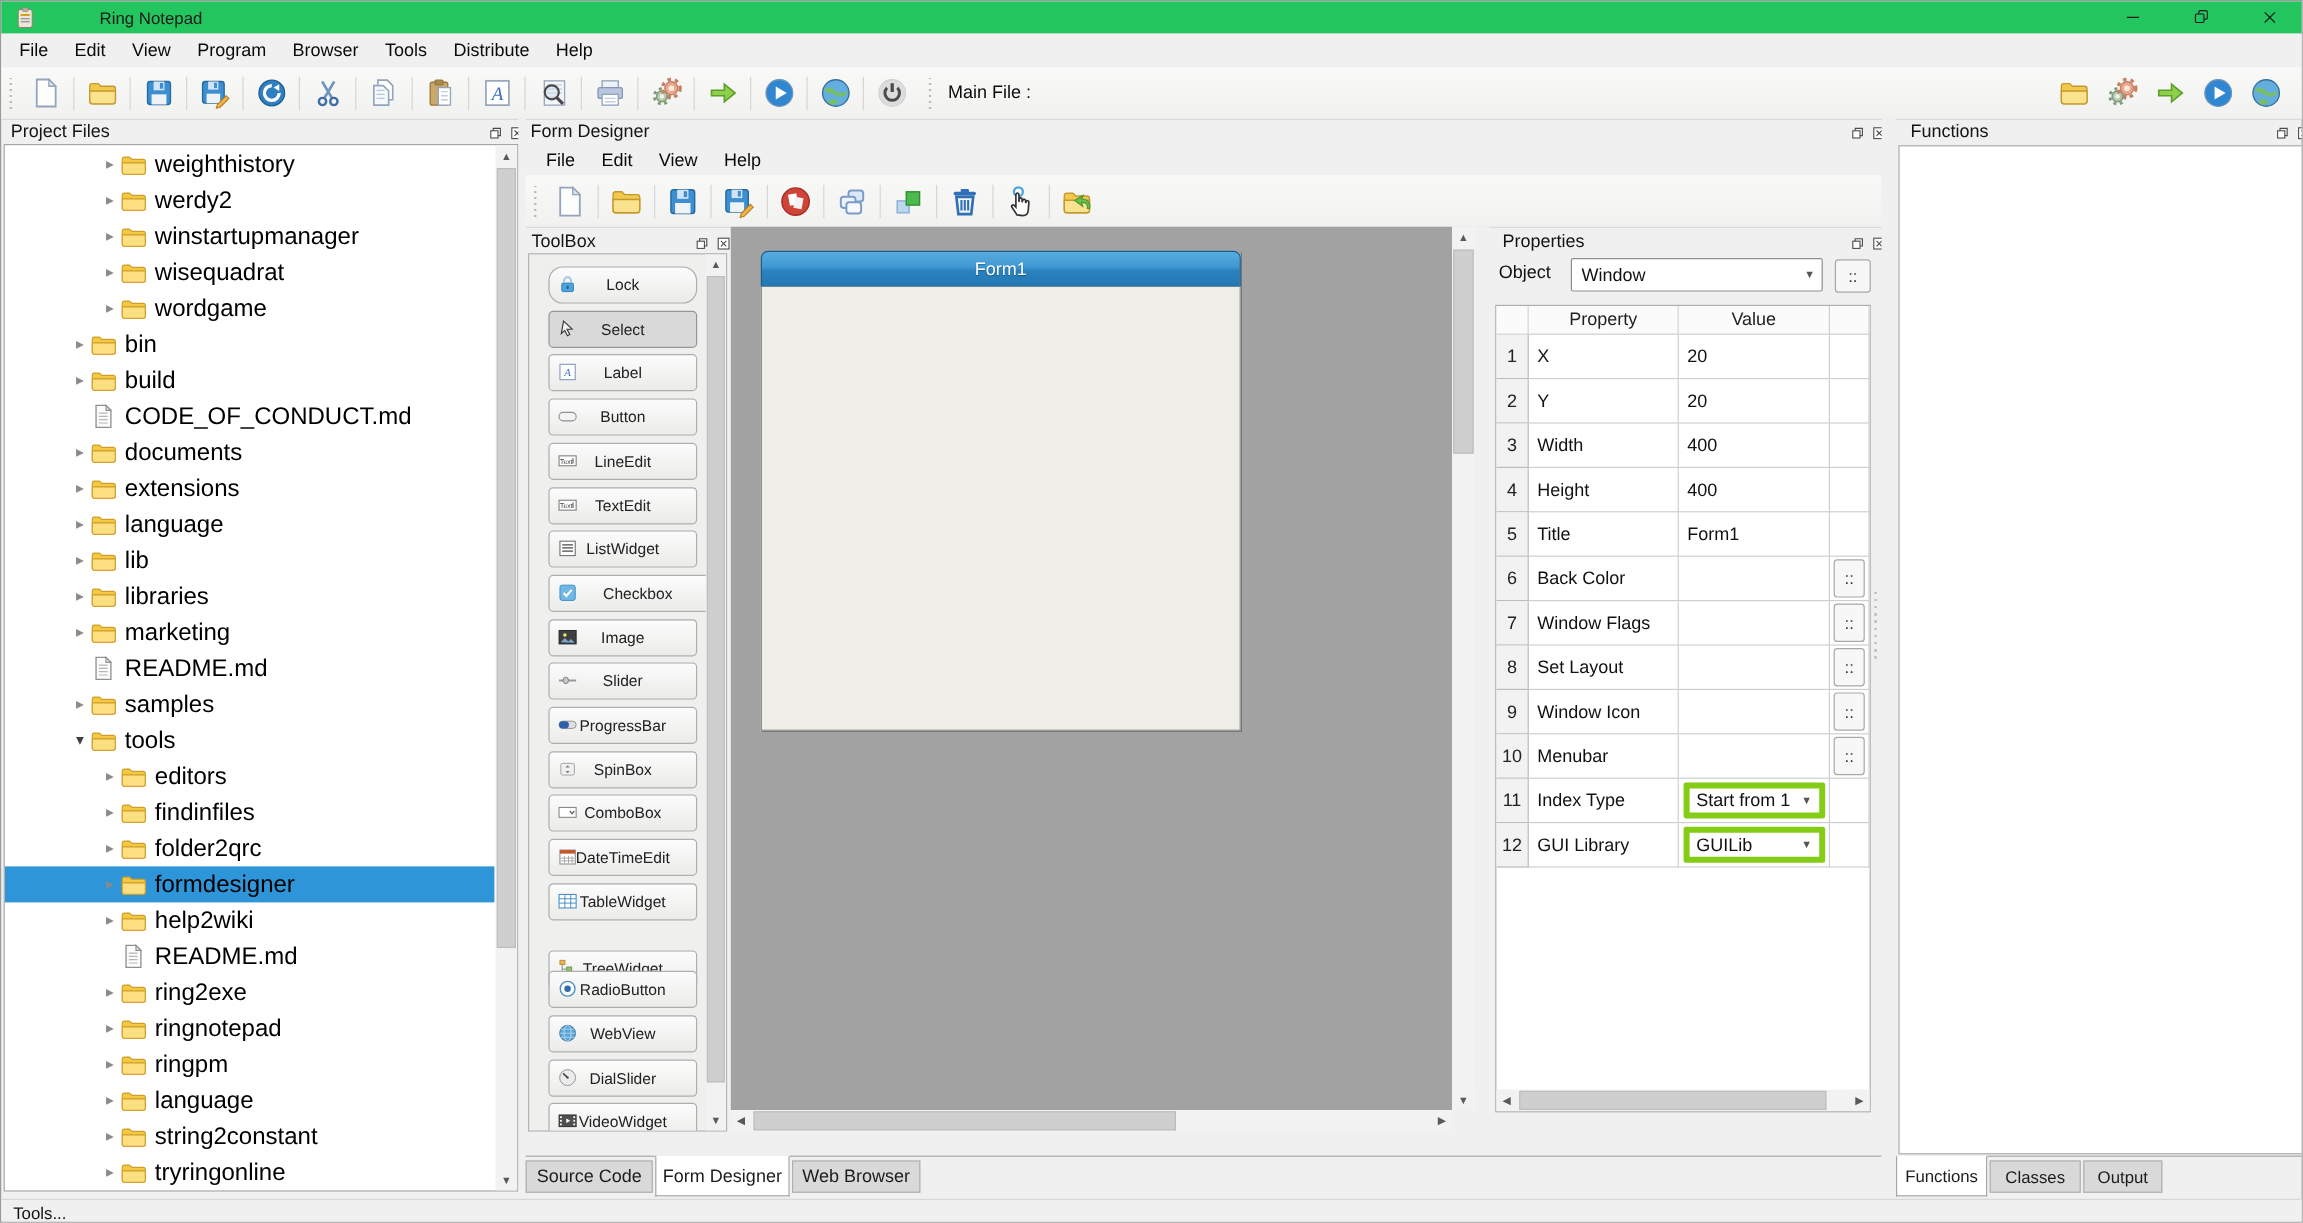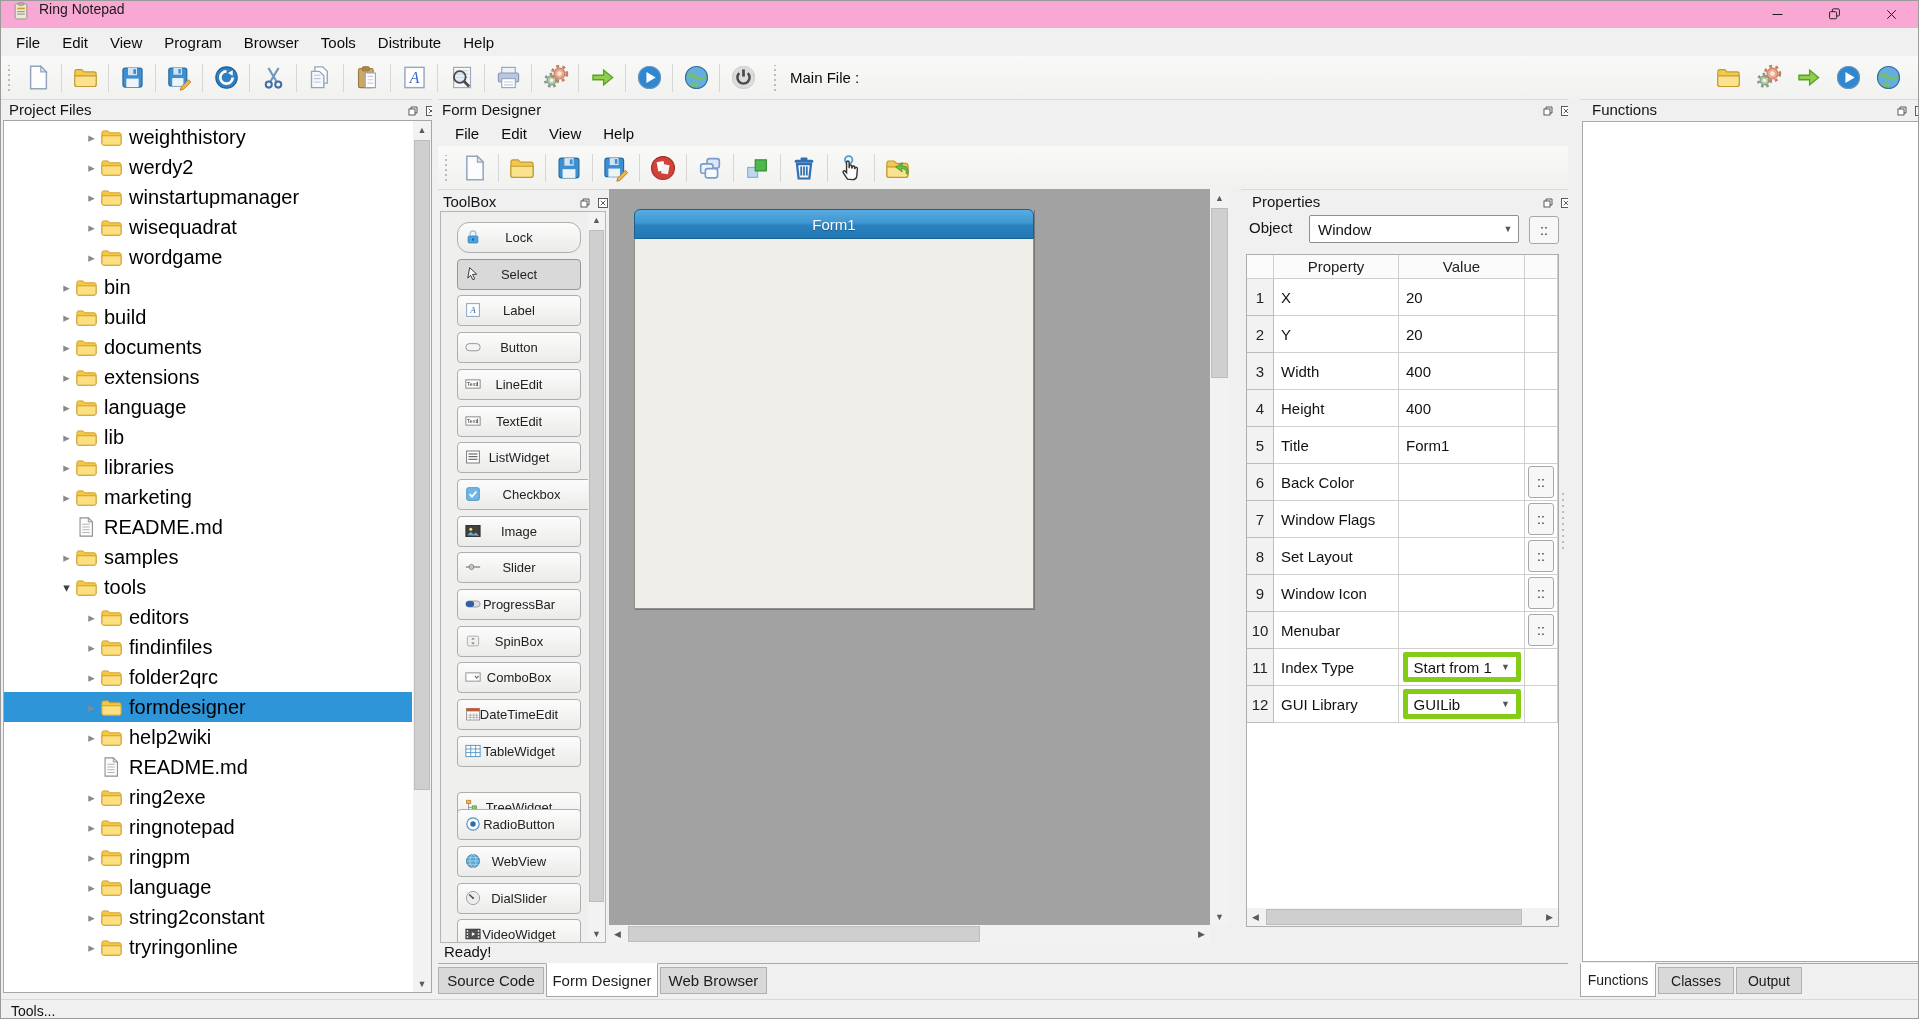--- a/index.html
+++ b/index.html
@@ -1,21 +1,21 @@
 <!DOCTYPE html>
 <html><head>
 <meta charset="utf-8">
 <style>
   html,body{margin:0;padding:0;background:#d7d7d7;}
   #app{position:relative;width:1919px;height:1019px;background:#f0f0f0;
        font-family:"Liberation Sans","DejaVu Sans",sans-serif;color:#111;
        overflow:hidden;border:1px solid #9a9a9a;box-sizing:border-box;}
   .abs{position:absolute;}
   
-  #titlebar{left:0;top:0;width:1919px;height:27px;background:#f9a8d4;display:flex;align-items:flex-start;}
+  #titlebar{left:0;top:0;width:1919px;height:27px;background:#22c55e;display:flex;align-items:center;gap:44px;}
   #app-icon{margin-left:10px;display:flex;align-items:center;}
   #app-title{margin-left:8px;font-size:14px;color:#1a1a1a;}
   #win-controls{position:absolute;right:0;top:0;height:27px;display:flex;}
   .winbtn{width:57px;height:27px;display:flex;align-items:center;justify-content:center;}
   
   #menubar{left:0;top:27px;width:1919px;height:28px;display:flex;align-items:center;background:#f0f0f0;}
   .menu-items{display:flex;margin-left:4px;}
   .menu-item{padding:4px 11px;font-size:15px;color:#0a0a0a;}
   
   #main-toolbar{left:0;top:55px;width:1919px;height:43px;background:linear-gradient(#f9f9f8,#f1f1ef);
@@ -472,20 +472,31 @@
           <span class="tw-arrow">▸</span>
           <span class="tw-icon">
             <svg width="23" height="23" viewBox="0 0 24 24">
               <path d="M2 7c0-1.1.6-1.9 1.7-1.9h4.6l2 2h9.9c1 0 1.8.8 1.8 1.8v9.2c0 1.1-.8 1.9-1.8 1.9H3.8C2.7 20 2 19.1 2 18z" fill="#f5c843" stroke="#cf9f2a"></path>
               <path d="M2 10.2h20v7.9c0 1.1-.8 1.9-1.8 1.9H3.8C2.7 20 2 19.1 2 18z" fill="#fbdf80" stroke="#cf9f2a"></path>
             </svg>
           </span>
           <span class="tw-label">build</span>
         </div>
         <div class="tree-row" style="padding-left: 54px;">
+          <span class="tw-arrow"></span>
+          <span class="tw-icon">
+            <svg width="22" height="22" viewBox="0 0 24 24">
+              <path d="M5.5 2h9l4.5 4.5V22H5.5z" fill="#fcfcfc" stroke="#8f8f8f" stroke-width="1.2"></path>
+              <path d="M14.5 2l4.5 4.5h-4.5z" fill="#e4e4e4" stroke="#8f8f8f"></path>
+              <path d="M8 9h8M8 12h8M8 15h8M8 18h8" stroke="#b5b5b5" stroke-width="1.1"></path>
+            </svg>
+          </span>
+          <span class="tw-label">CODE_OF_CONDUCT.md</span>
+        </div>
+        <div class="tree-row" style="padding-left: 54px;">
           <span class="tw-arrow">▸</span>
           <span class="tw-icon">
             <svg width="23" height="23" viewBox="0 0 24 24">
               <path d="M2 7c0-1.1.6-1.9 1.7-1.9h4.6l2 2h9.9c1 0 1.8.8 1.8 1.8v9.2c0 1.1-.8 1.9-1.8 1.9H3.8C2.7 20 2 19.1 2 18z" fill="#f5c843" stroke="#cf9f2a"></path>
               <path d="M2 10.2h20v7.9c0 1.1-.8 1.9-1.8 1.9H3.8C2.7 20 2 19.1 2 18z" fill="#fbdf80" stroke="#cf9f2a"></path>
             </svg>
           </span>
           <span class="tw-label">documents</span>
         </div>
         <div class="tree-row" style="padding-left: 54px;">
@@ -1218,23 +1229,20 @@
           </div>
         <div class="sbar" style="position:absolute;left:0;bottom:0;width:311px;height:18px;">
           <div class="sb-arrow" style="left:0;top:0;width:17px;height:18px;">◀</div>
           <div class="sb-thumb" style="left:19px;top:1px;width:256px;height:16px;"></div>
           <div class="sb-arrow" style="right:0;top:0;width:17px;height:18px;">▶</div>
         </div>
       </div>
       <div id="pr-grip"></div>
     </div>
 
-    <div id="fd-status">
-      <span>Ready!</span>
-    </div>
     <div id="editor-tabstrip">
         <div class="tab" style="left: 0px; width: 106px;">Source Code</div>
         <div class="tab active" style="left: 108px; width: 112px;">Form Designer</div>
         <div class="tab" style="left: 222px; width: 107px;">Web Browser</div>
       </div>
   </div>
 
   <div class="abs splitter" style="left:1567px;top:98px;width:12px;height:898px;"></div>
 
   <div id="fn-panel" class="abs">

